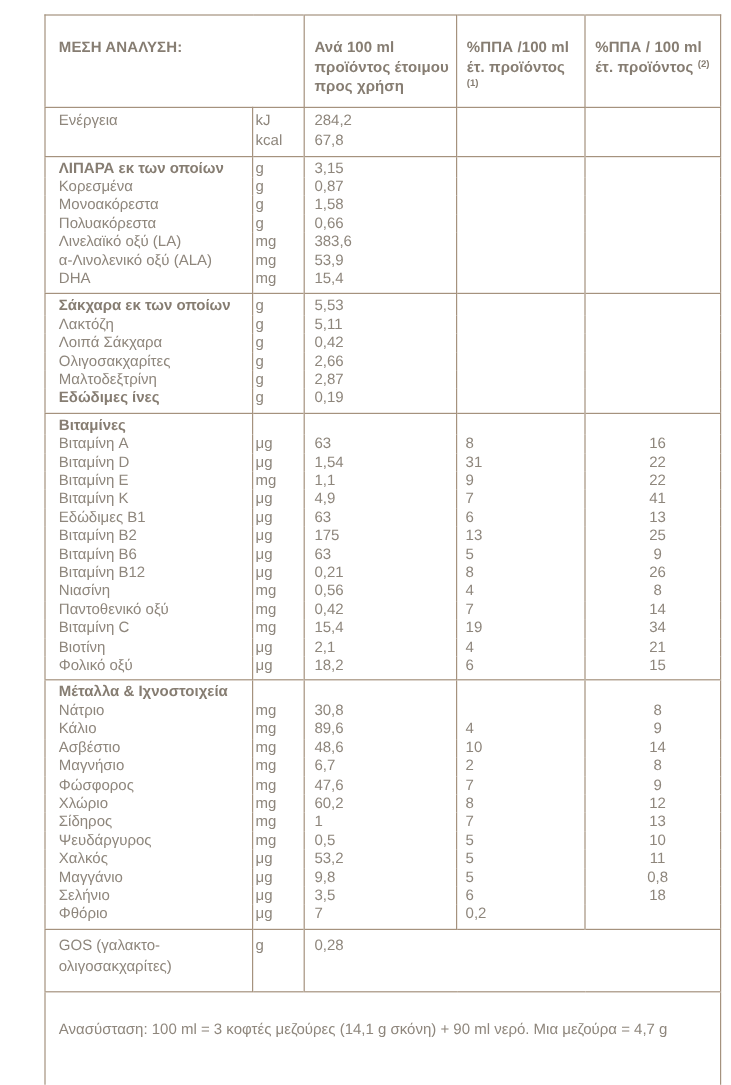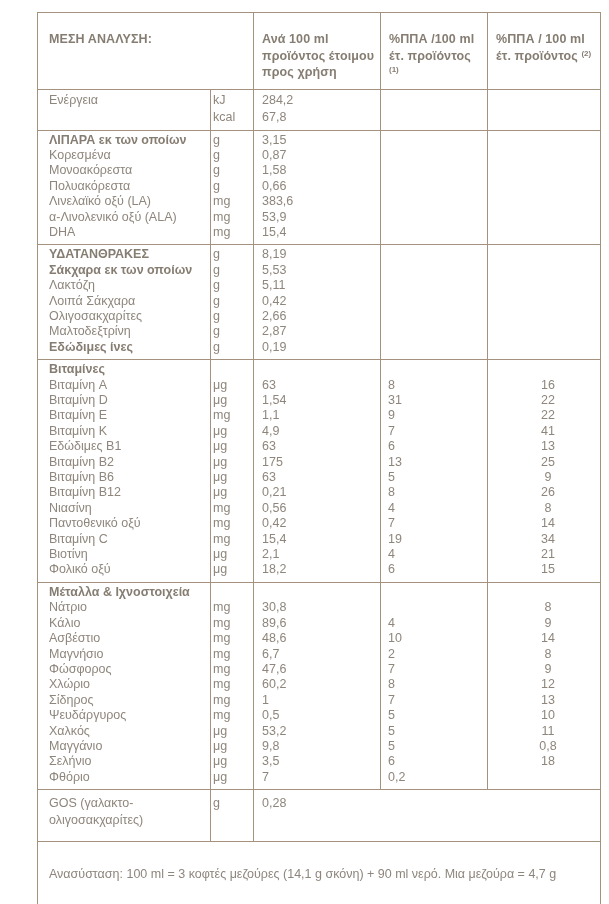--- a/index.html
+++ b/index.html
@@ -157,27 +157,20 @@
         <tr>
           <td class="c-label b-r">DHA</td>
           <td class="c-unit b-r">mg</td>
           <td class="c-value b-r">15,4</td>
           <td class="c-pct1 b-r"></td>
           <td class="c-pct2"></td>
         </tr>
       </tbody>
       <tbody class="section">
         <tr>
-          <td class="c-label b-r bold">ΥΔΑΤΑΝΘΡΑΚΕΣ</td>
-          <td class="c-unit b-r">g</td>
-          <td class="c-value b-r">8,19</td>
-          <td class="c-pct1 b-r"></td>
-          <td class="c-pct2"></td>
-        </tr>
-        <tr>
           <td class="c-label b-r bold">Σάκχαρα εκ των οποίων</td>
           <td class="c-unit b-r">g</td>
           <td class="c-value b-r">5,53</td>
           <td class="c-pct1 b-r"></td>
           <td class="c-pct2"></td>
         </tr>
         <tr>
           <td class="c-label b-r">Λακτόζη</td>
           <td class="c-unit b-r">g</td>
           <td class="c-value b-r">5,11</td>

